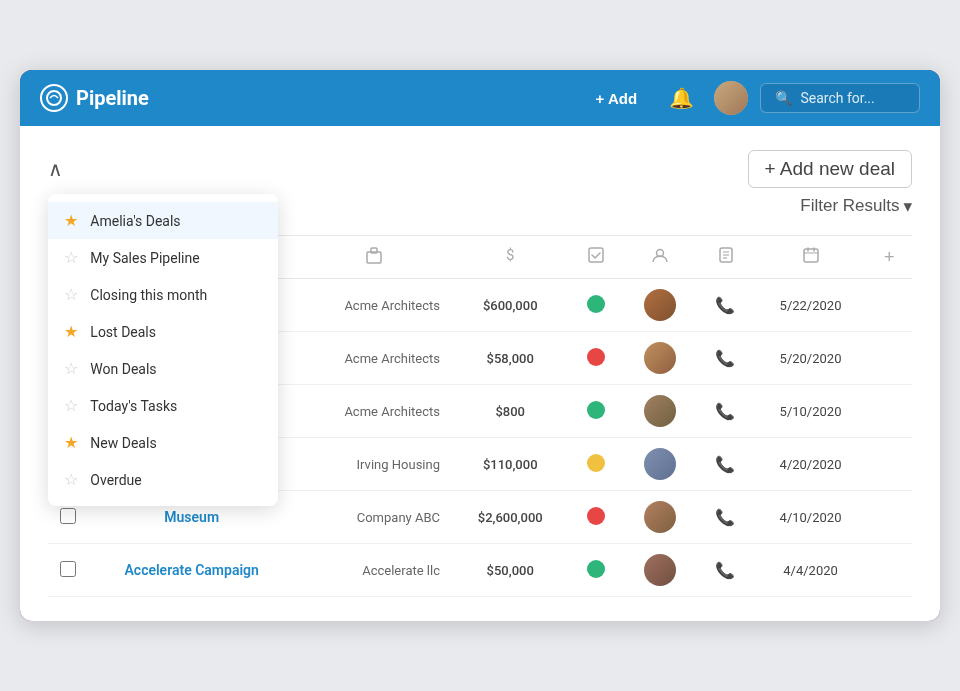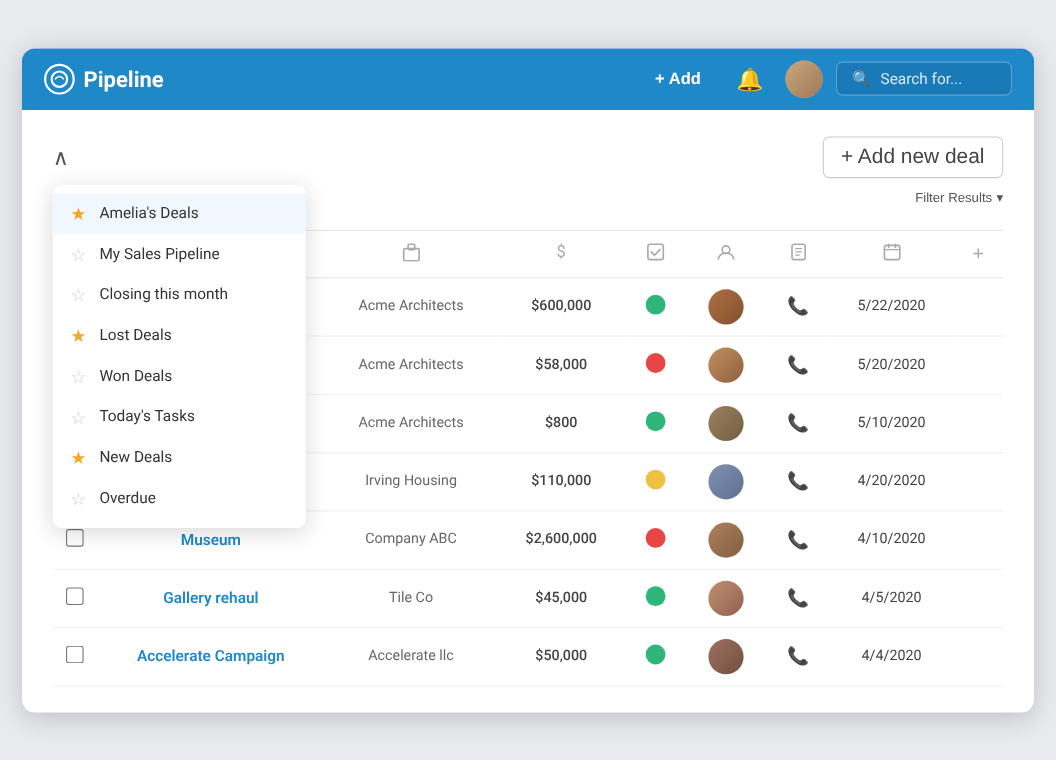--- a/index.html
+++ b/index.html
@@ -7,21 +7,21 @@
       background: #e8eaed;
       font-family: -apple-system, BlinkMacSystemFont, 'Segoe UI', Roboto, sans-serif;
       display: flex;
       align-items: center;
       justify-content: center;
       min-height: 100vh;
       padding: 20px;
     }
     .screenshot-wrapper {
       width: 952px;
-      background: #c4b5fd;
+      background: #701a75;
       border-radius: 12px;
       box-shadow: 0 4px 24px rgba(0,0,0,0.18);
       overflow: hidden;
     }
     
     .top-nav {
       background: #1e88c9;
       height: 56px;
       display: flex;
       align-items: center;
@@ -142,21 +142,21 @@
     }
     .active-deals-amount {
       font-size: 22px;
       font-weight: 700;
       color: #2db57a;
       margin-left: 8px;
     }
     .filter-btn {
       background: none;
       border: none;
-      font-size: 12px;
+      font-size: 17px;
       color: #555;
       cursor: pointer;
       display: flex;
       gap: 4px;
     }
     
     .deals-table {
       width: 100%;
       border-collapse: collapse;
     }
@@ -178,21 +178,21 @@
       text-align: center;
     }
     .deals-table td.deal-name {
       text-align: center;
       color: #1e88c9;
       font-weight: 600;
       font-size: 14px;
     }
     .deals-table td.company-col {
       color: #666;
-      text-align: center;
+      text-align: right;
     }
     .deals-table td.amount-col {
       color: #444;
       font-weight: 500;
     }
     .checkbox-cell {
       width: 32px;
     }
     .row-checkbox {
       width: 16px;
@@ -442,31 +442,20 @@
           <td class="deal-name">Museum</td>
           <td class="company-col">Company ABC</td>
           <td class="amount-col">$2,600,000</td>
           <td><span class="status-dot status-red"></span></td>
           <td><div class="avatar-cell" style="background:linear-gradient(135deg,#b08060,#806040);display:inline-block;vertical-align:middle;"></div></td>
           <td><span class="phone-icon">📞</span></td>
           <td class="date-col">4/10/2020</td>
           <td></td>
         </tr>
 
-        <tr>
-          <td class="checkbox-cell"><input type="checkbox" class="row-checkbox" style=""></td>
-          <td class="deal-name">Gallery rehaul</td>
-          <td class="company-col">Tile Co</td>
-          <td class="amount-col">$45,000</td>
-          <td><span class="status-dot status-green"></span></td>
-          <td><div class="avatar-cell" style="background:linear-gradient(135deg,#c09070,#906050);display:inline-block;vertical-align:middle;"></div></td>
-          <td><span class="phone-icon">📞</span></td>
-          <td class="date-col">4/5/2020</td>
-          <td></td>
-        </tr>
 
         <tr>
           <td class="checkbox-cell"><input type="checkbox" class="row-checkbox" style=""></td>
           <td class="deal-name">Accelerate Campaign</td>
           <td class="company-col">Accelerate llc</td>
           <td class="amount-col">$50,000</td>
           <td><span class="status-dot status-green"></span></td>
           <td><div class="avatar-cell" style="background:linear-gradient(135deg,#a07060,#705040);display:inline-block;vertical-align:middle;"></div></td>
           <td><span class="phone-icon">📞</span></td>
           <td class="date-col">4/4/2020</td>

